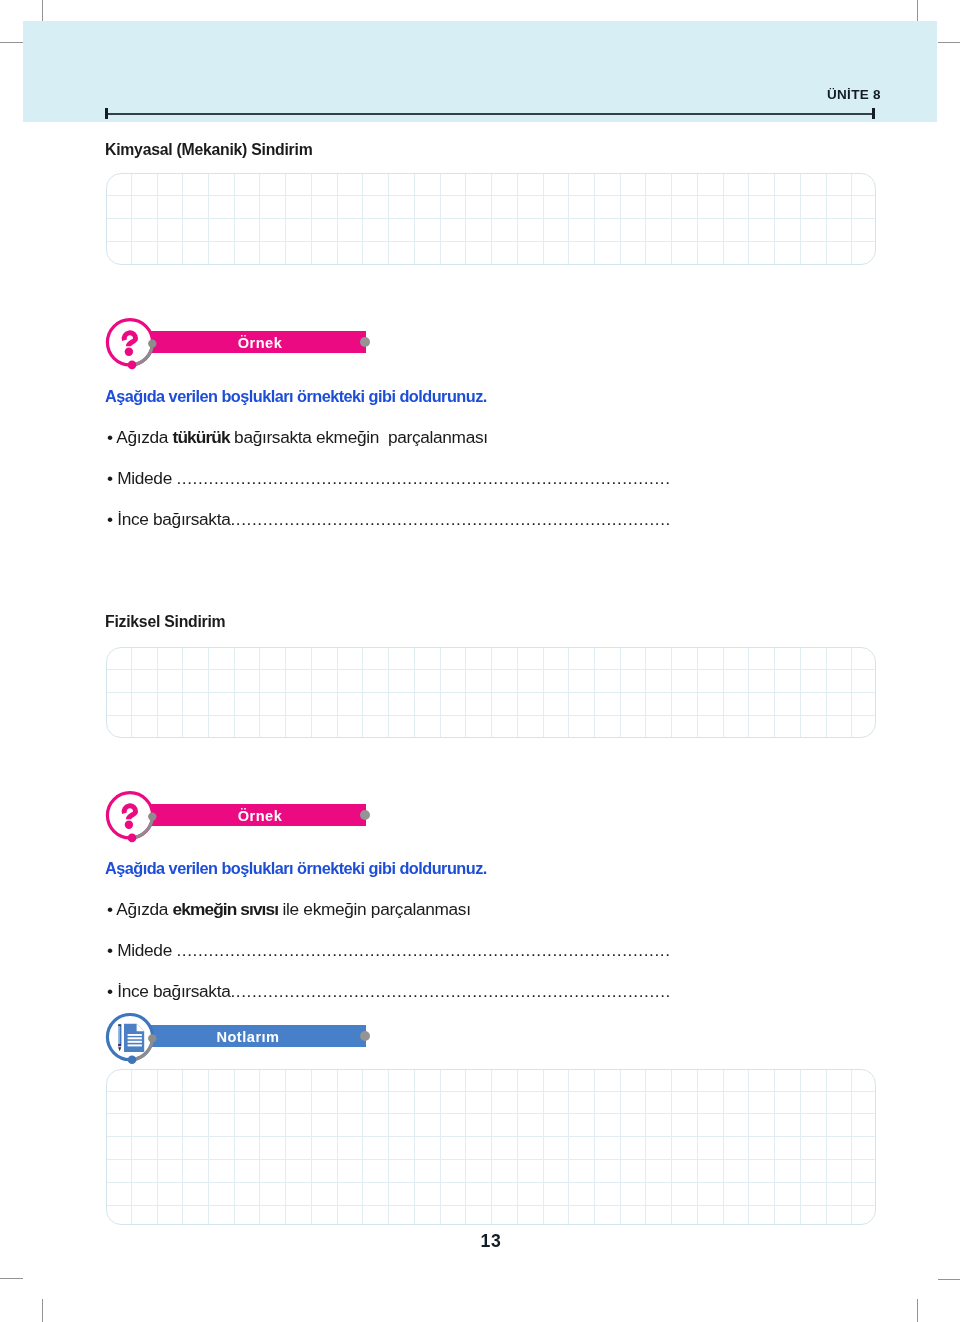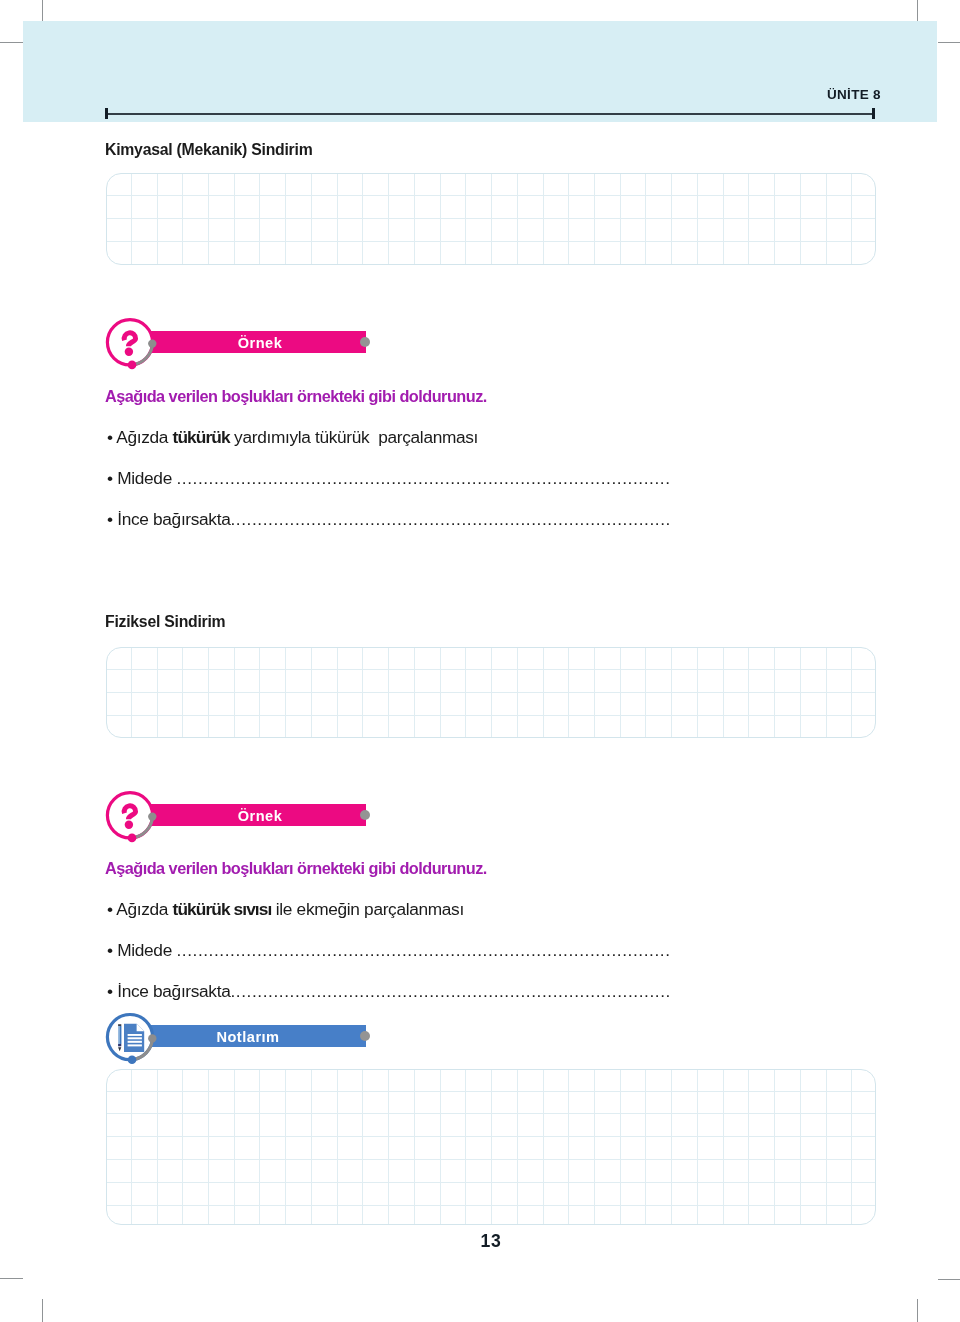--- a/index.html
+++ b/index.html
@@ -27,21 +27,21 @@
   .bar{position:absolute;left:0;top:0;height:22px;}
   .bartext{position:absolute;left:0;top:1px;height:21.4px;width:100%;
            display:flex;align-items:center;justify-content:center;
            padding-left:3px;box-sizing:border-box;
            color:#fff;font-weight:bold;font-size:14.6px;letter-spacing:0.5px;}
   .bartext.shift{padding-right:21px;padding-left:0;}
   .dot{position:absolute;border-radius:50%;background:#949494;}
   .badgeicon{position:absolute;left:-48px;top:-15px;overflow:visible;}
 
   .instr{position:absolute;font-size:16.3px;letter-spacing:-0.53px;font-weight:bold;
-         color:#a21caf;white-space:pre;}
+         color:#1d4ed8;white-space:pre;}
   .item{position:absolute;font-size:17.3px;letter-spacing:-0.33px;color:#1b1b1b;white-space:pre;}
   .item b{font-weight:bold;letter-spacing:-0.9px;}
   .leader{letter-spacing:0.57px;}
 
   .pgnum{position:absolute;top:1231px;left:0;width:982px;text-align:center;
          font-size:17.6px;font-weight:bold;color:#131d26;letter-spacing:0.8px;}
 </style>
 </head>
 <body>
 
@@ -106,21 +106,21 @@
       <circle cx="27" cy="26.3" r="22.6" fill="none" stroke="#ec0a82" stroke-width="3.2"></circle>
       <path d="M49.6 26.3 A22.6 22.6 0 0 1 28.98 48.81" fill="none" stroke="#8d8d8d" stroke-width="3.1"></path>
       <circle cx="49.3" cy="27.6" r="4.2" fill="#8d8d8d"></circle>
       <circle cx="29" cy="48.9" r="4.3" fill="#ec0a82"></circle>
       <path d="M21.5 24.3 A5.675 5.675 0 1 1 32.55 22.6 C32.0 26.3 25.45 26.0 25.45 30.3" fill="none" stroke="#ec0a82" stroke-width="5"></path>
       <circle cx="25.9" cy="35.7" r="4.2" fill="#ec0a82"></circle>
     </svg>
   </div>
 
   <div class="instr" style="left:105px;top:387px;">Aşağıda verilen boşlukları örnekteki gibi doldurunuz.</div>
-  <div class="item" style="left:107px;top:427px;"><span>•</span> <span>Ağızda </span><b>tükürük</b><span> yardımıyla tükürük  parçalanması</span></div>
+  <div class="item" style="left:107px;top:427px;"><span>•</span> <span>Ağızda </span><b>tükürük</b><span> bağırsakta ekmeğin  parçalanması</span></div>
   <div class="item" style="left:107px;top:468px;"><span>•</span> <span>Midede </span><span class="leader">............................................................................................</span></div>
   <div class="item" style="left:107px;top:509px;"><span>•</span> <span>İnce bağırsakta</span><span class="leader">..................................................................................</span></div>
 
   <div class="sect" style="left:105px;top:613px;">Fiziksel Sindirim</div>
   <div class="gridbox" style="left:105.5px;top:647px;width:770px;height:90.5px;">
       <i style="left:24.33px;top:0;width:1px;height:90.5px"></i>
       <i style="left:50.06px;top:0;width:1px;height:90.5px"></i>
       <i style="left:75.79px;top:0;width:1px;height:90.5px"></i>
       <i style="left:101.52px;top:0;width:1px;height:90.5px"></i>
       <i style="left:127.25px;top:0;width:1px;height:90.5px"></i>
@@ -161,21 +161,21 @@
       <circle cx="27" cy="26.3" r="22.6" fill="none" stroke="#ec0a82" stroke-width="3.2"></circle>
       <path d="M49.6 26.3 A22.6 22.6 0 0 1 28.98 48.81" fill="none" stroke="#8d8d8d" stroke-width="3.1"></path>
       <circle cx="49.3" cy="27.6" r="4.2" fill="#8d8d8d"></circle>
       <circle cx="29" cy="48.9" r="4.3" fill="#ec0a82"></circle>
       <path d="M21.5 24.3 A5.675 5.675 0 1 1 32.55 22.6 C32.0 26.3 25.45 26.0 25.45 30.3" fill="none" stroke="#ec0a82" stroke-width="5"></path>
       <circle cx="25.9" cy="35.7" r="4.2" fill="#ec0a82"></circle>
     </svg>
   </div>
 
   <div class="instr" style="left:105px;top:859px;">Aşağıda verilen boşlukları örnekteki gibi doldurunuz.</div>
-  <div class="item" style="left:107px;top:899px;"><span>•</span> <span>Ağızda </span><b>tükürük sıvısı</b><span> ile ekmeğin parçalanması</span></div>
+  <div class="item" style="left:107px;top:899px;"><span>•</span> <span>Ağızda </span><b>ekmeğin sıvısı</b><span> ile ekmeğin parçalanması</span></div>
   <div class="item" style="left:107px;top:940px;"><span>•</span> <span>Midede </span><span class="leader">............................................................................................</span></div>
   <div class="item" style="left:107px;top:981px;"><span>•</span> <span>İnce bağırsakta</span><span class="leader">..................................................................................</span></div>
 
   <div class="barwrap" style="left:151px;top:1025px;width:215px;">
     <div class="bar" style="width:215px;background:#477fc8;"></div>
     <div class="bartext shift">Notlarım</div>
     <div class="dot" style="left:209px;top:6px;width:10px;height:10px;"></div>
     <svg class="badgeicon" width="58" height="58" viewBox="0 0 58 58">
       <circle cx="27" cy="27.1" r="22.6" fill="none" stroke="#3d76bd" stroke-width="3.2"></circle>
       <path d="M49.6 27.1 A22.6 22.6 0 0 1 28.98 49.61" fill="none" stroke="#8d8d8d" stroke-width="3.1"></path>

